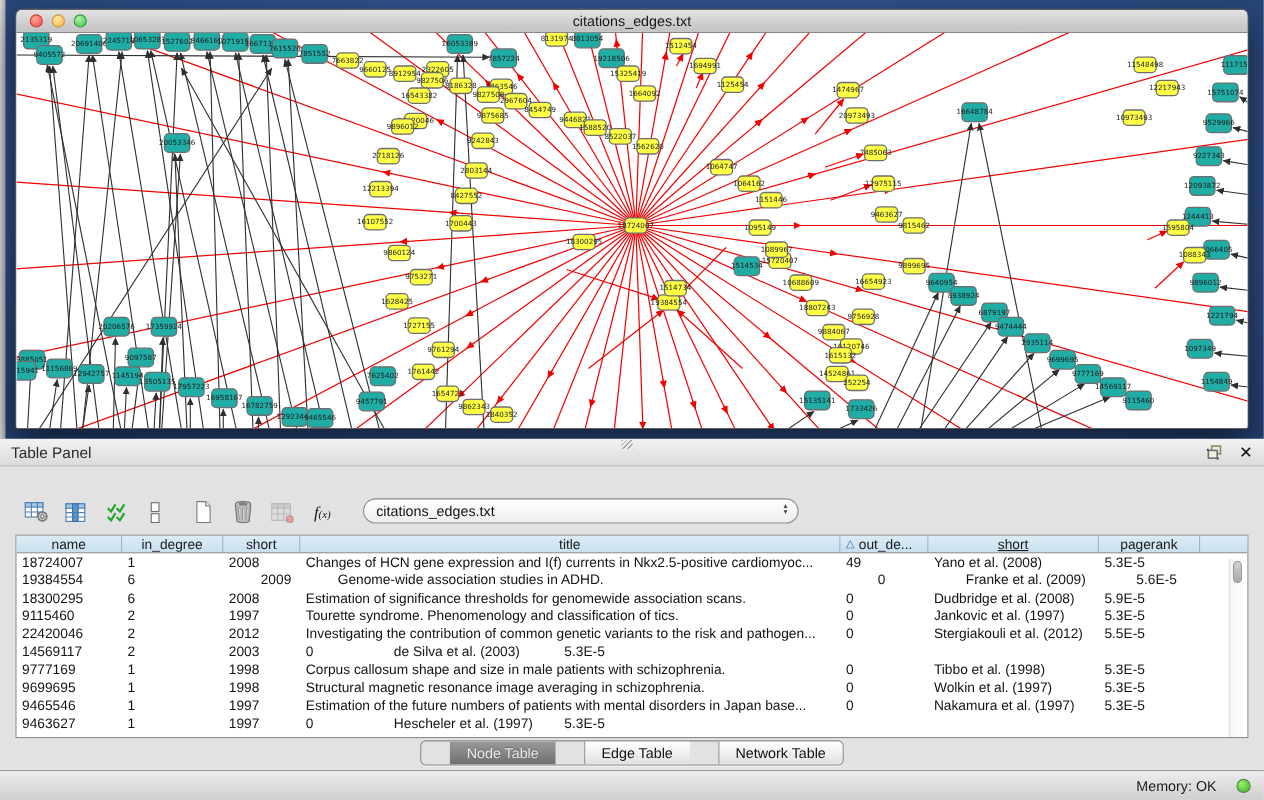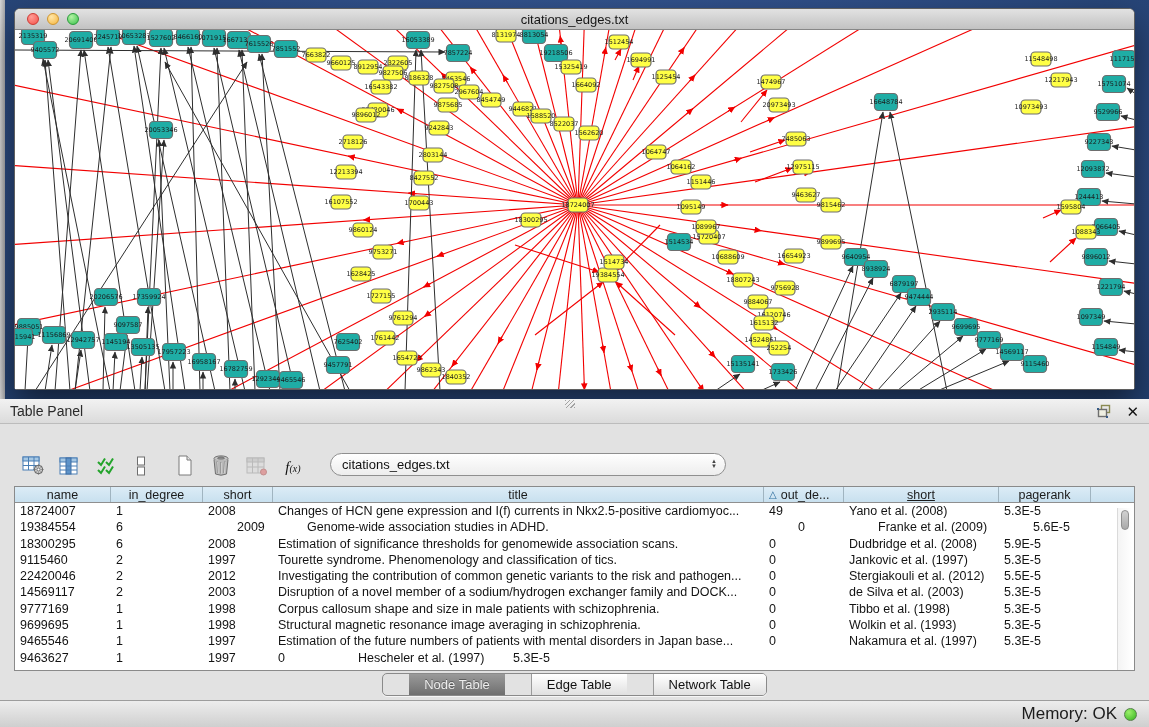--- a/index.html
+++ b/index.html
@@ -70,21 +70,21 @@
   .segmented { display:inline-flex; border:1px solid #8a8a8a; border-radius:5px; overflow:hidden;
                box-shadow:0 1px 0 rgba(255,255,255,.7); }
   .seg { font-size:13px; padding:3px 15px; background:linear-gradient(#ffffff,#e0e0e0); color:#101010;margin-left:26px; }
   .seg + .seg { border-left:1px solid #9b9b9b; }
   .seg.selected { background:linear-gradient(#9a9a9a,#6f6f6f); color:#ececec; text-shadow:0 -1px 0 rgba(0,0,0,.35); }
 
   
   .statusbar { position:absolute; left:0; top:700px; width:1149px; height:27px;
                background:linear-gradient(#ededed,#cfcfcf); border-top:1px solid #9d9d9d;
                display:flex; align-items:center; justify-content:flex-end; padding-right:12px; }
-  .mem-label { font-size:17px; color:#1c1c1c; margin-right:7px; }
+  .mem-label { font-size:13px; color:#1c1c1c; margin-right:18px; }
   .mem-dot { width:13px; height:13px; border-radius:50%; border:1px solid #55814a;
              background:radial-gradient(circle at 35% 30%, #9bf06a, #35b31f); }
 </style>
 </head>
 <body>
 
 <div class="screen">
 
   <div class="desktop">
     <div class="left-strip"></div>
@@ -694,41 +694,40 @@
             <div class="td" style="width: 70px;">2012</div>
             <div class="td" style="width: 491px;">Investigating the contribution of common genetic variants to the risk and pathogen...</div>
             <div class="td" style="width: 80px;">0</div>
             <div class="td" style="width: 155px;">Stergiakouli et al. (2012)</div>
             <div class="td" style="width: 92px;">5.5E-5</div>
           </div>
           <div class="trow">
             <div class="td" style="width: 96px;">14569117</div>
             <div class="td" style="width: 92px;">2</div>
             <div class="td" style="width: 70px;">2003</div>
-            <div class="td" style="width: 491px;">Disruption of a novel member of a sodium/hydrogen exchanger family and DOCK...</div>
             <div class="td" style="width: 80px;">0</div>
             <div class="td" style="width: 155px;">de Silva et al. (2003)</div>
             <div class="td" style="width: 92px;">5.3E-5</div>
           </div>
           <div class="trow">
             <div class="td" style="width: 96px;">9777169</div>
             <div class="td" style="width: 92px;">1</div>
             <div class="td" style="width: 70px;">1998</div>
             <div class="td" style="width: 491px;">Corpus callosum shape and size in male patients with schizophrenia.</div>
             <div class="td" style="width: 80px;">0</div>
             <div class="td" style="width: 155px;">Tibbo et al. (1998)</div>
             <div class="td" style="width: 92px;">5.3E-5</div>
           </div>
           <div class="trow">
             <div class="td" style="width: 96px;">9699695</div>
             <div class="td" style="width: 92px;">1</div>
             <div class="td" style="width: 70px;">1998</div>
             <div class="td" style="width: 491px;">Structural magnetic resonance image averaging in schizophrenia.</div>
             <div class="td" style="width: 80px;">0</div>
-            <div class="td" style="width: 155px;">Wolkin et al. (1993)</div>
+            <div class="td" style="width: 155px;">Wolkin et al. (1997)</div>
             <div class="td" style="width: 92px;">5.3E-5</div>
           </div>
           <div class="trow">
             <div class="td" style="width: 96px;">9465546</div>
             <div class="td" style="width: 92px;">1</div>
             <div class="td" style="width: 70px;">1997</div>
             <div class="td" style="width: 491px;">Estimation of the future numbers of patients with mental disorders in Japan base...</div>
             <div class="td" style="width: 80px;">0</div>
             <div class="td" style="width: 155px;">Nakamura et al. (1997)</div>
             <div class="td" style="width: 92px;">5.3E-5</div>

